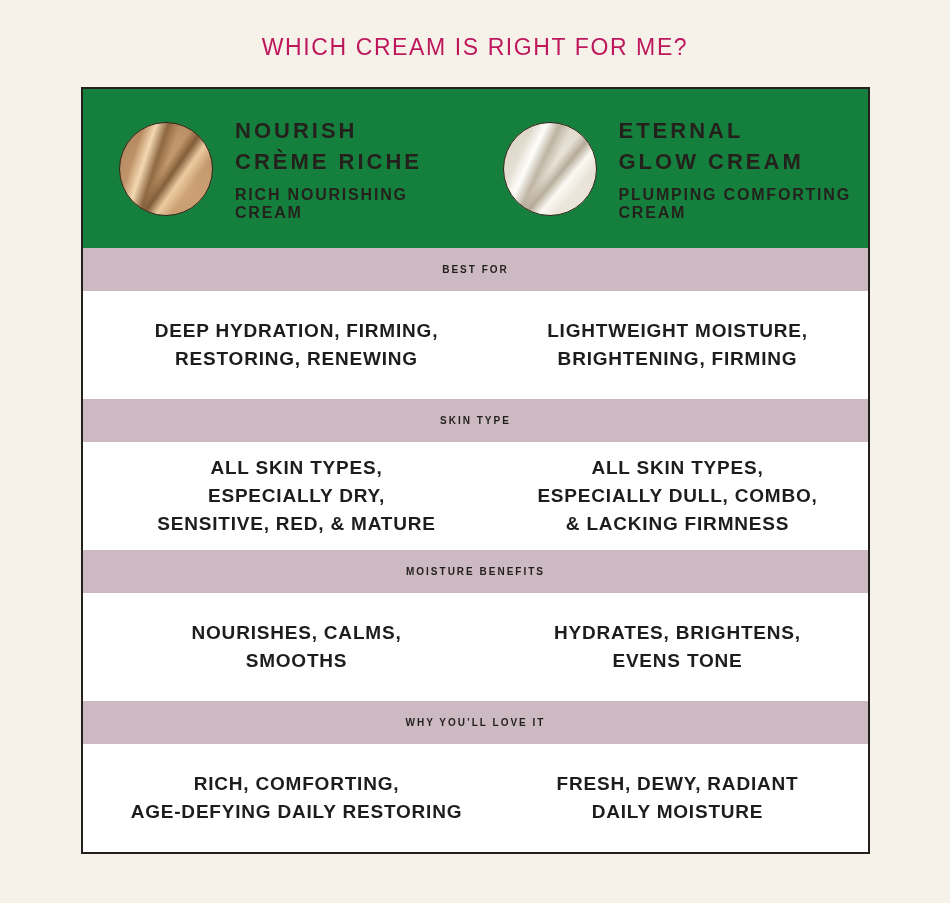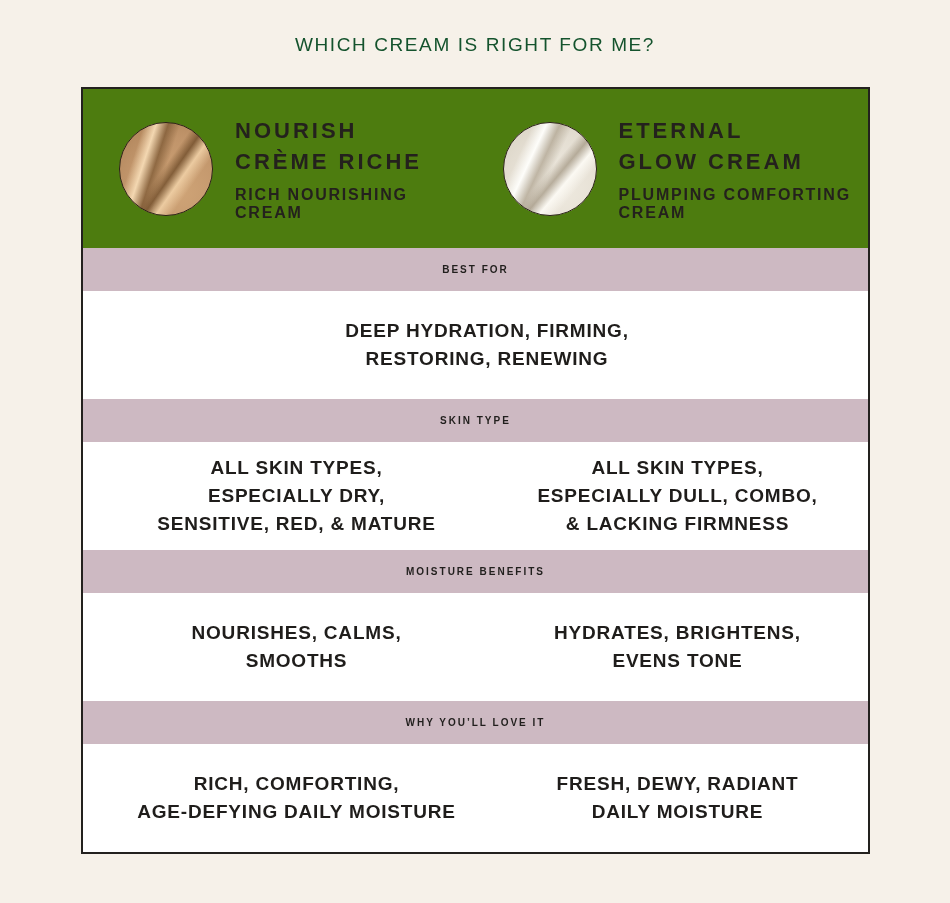--- a/index.html
+++ b/index.html
@@ -10,37 +10,37 @@
     font-family:"Liberation Sans", sans-serif;
     position:relative;
     color:#1f1d1b;
     overflow:hidden;
   }
   .page-title {
     position:absolute;
     top:34px; left:0;
     width:100%;
     text-align:center;
-    font-size:19px;
+    font-size:23px;
     font-weight:500;
     letter-spacing:1.6px;
-    color:#14532d;
+    color:#be185d;
   }
   .compare-table {
     position:absolute;
     left:81px; top:87px;
     width:789px; height:767px;
     border:2px solid #23211e;
     background:#ffffff;
     display:flex;
     flex-direction:column;
   }
   .header-row {
     height:159px;
-    background:#4d7c0f;
+    background:#15803d;
     display:flex;
     flex-shrink:0;
   }
   .product {
     flex:1;
     display:flex;
     align-items:center;
   }
   .swatch {
     width:94px; height:94px;
@@ -137,20 +137,22 @@
       </div>
     </div>
   </div>
 
   <div class="band">
     <span>BEST FOR</span>
   </div>
   <div class="content-row">
     <div class="cell">DEEP HYDRATION, FIRMING,
 RESTORING, RENEWING</div>
+    <div class="cell">LIGHTWEIGHT MOISTURE,
+BRIGHTENING, FIRMING</div>
   </div>
 
   <div class="band">
     <span>SKIN TYPE</span>
   </div>
   <div class="content-row">
     <div class="cell">ALL SKIN TYPES,
 ESPECIALLY DRY,
 SENSITIVE, RED, &amp; MATURE</div>
     <div class="cell">ALL SKIN TYPES,
@@ -166,18 +168,18 @@
 SMOOTHS</div>
     <div class="cell">HYDRATES, BRIGHTENS,
 EVENS TONE</div>
   </div>
 
   <div class="band">
     <span>WHY YOU’LL LOVE IT</span>
   </div>
   <div class="content-row">
     <div class="cell">RICH, COMFORTING,
-AGE-DEFYING DAILY MOISTURE</div>
+AGE-DEFYING DAILY RESTORING</div>
     <div class="cell">FRESH, DEWY, RADIANT
 DAILY MOISTURE</div>
   </div>
 
 </div>
 
 </body></html>

